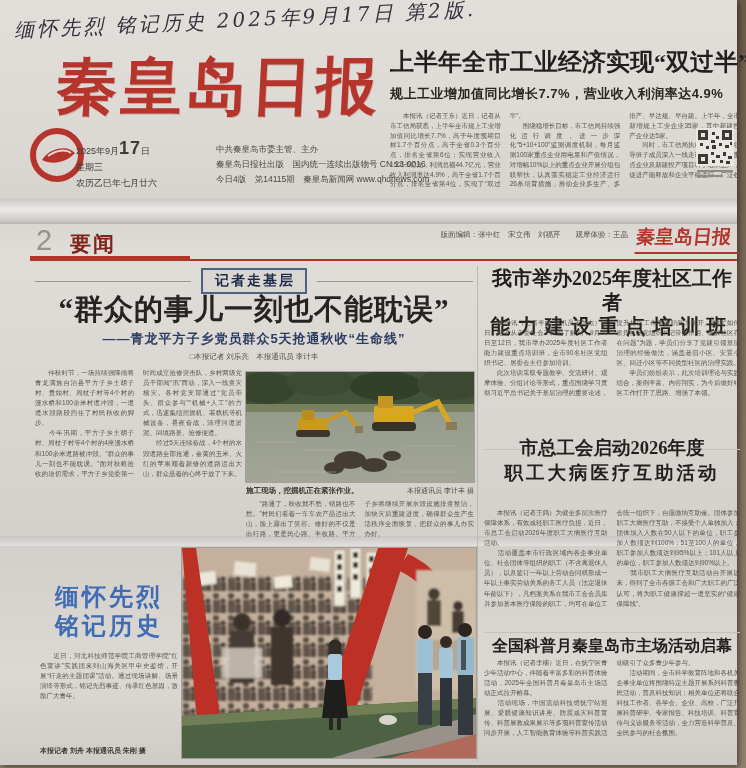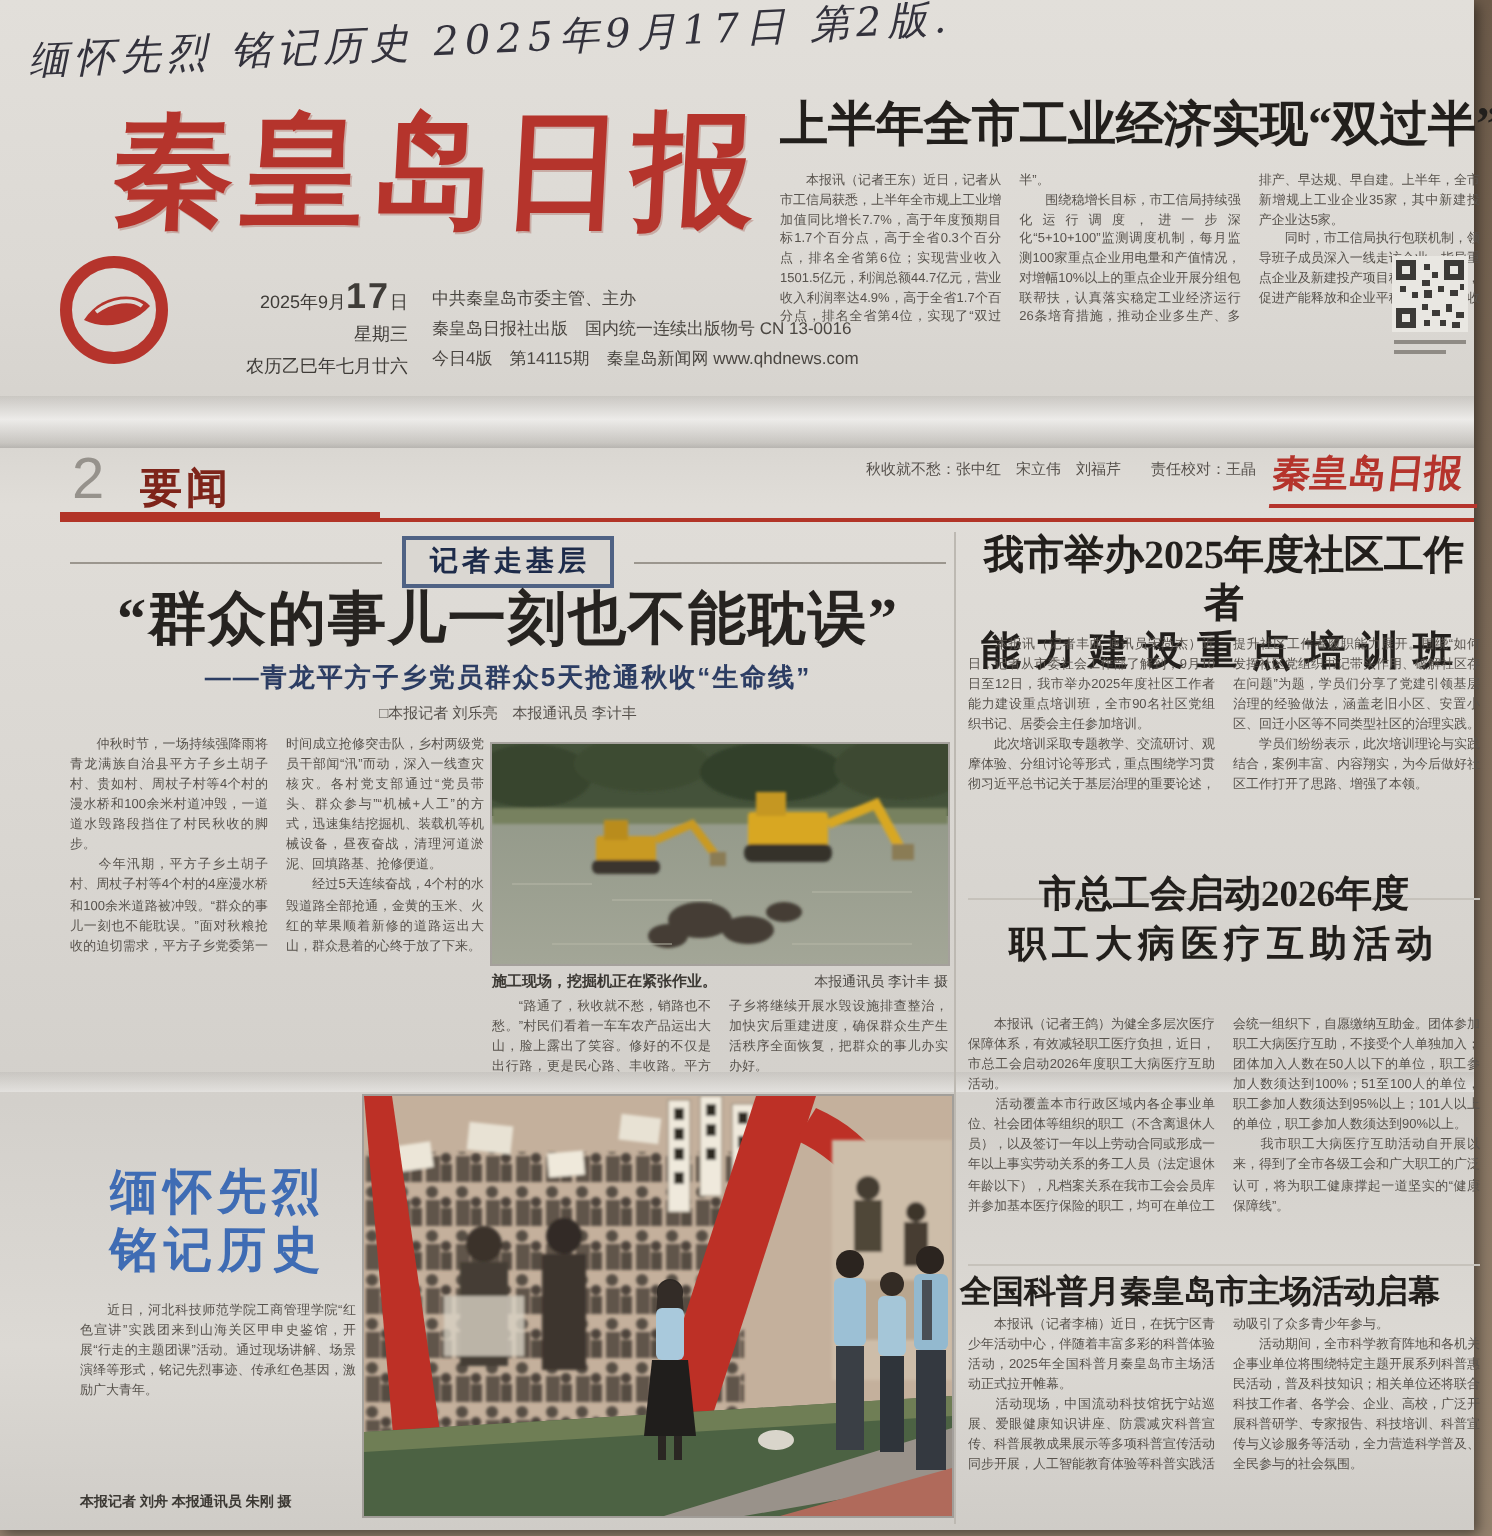--- a/index.html
+++ b/index.html
@@ -31,21 +31,21 @@
 
   .front-lead { position:absolute; left:390px; top:46px; width:350px; }
   .front-lead .hl { font-family:"Liberation Serif", serif; font-weight:900;
     font-size:24px; color:#221f1c; white-space:nowrap; letter-spacing:0; }
   .front-lead .sub { margin-top:7px; font-weight:bold; font-size:13px; color:#2a2723; letter-spacing:.5px; }
   .front-lead .bd { margin-top:8px; height:86px; overflow:hidden;
     column-count:3; column-gap:9px; font-size:6.5px; line-height:1.5;
     color:#57524c; text-align:justify; white-space:pre-line; }
 
   .logo { position:absolute; left:28px; top:126px; }
-  .pub-date { position:absolute; left:92px; top:140px; width:112px; text-align:right;
+  .pub-date { position:absolute; left:76px; top:140px; width:112px; text-align:left;
     font-size:9px; color:#3f3c38; line-height:16px; }
   .pub-date b.day { font-size:18px; font-weight:900; letter-spacing:1px; }
   .pub-center { position:absolute; left:216px; top:142px; width:330px; 
     font-size:8.5px; color:#4a4641; line-height:15px; }
   .qr { position:absolute; left:696px; top:128px; }
   .qr-lines { position:absolute; left:697px; top:170px; width:36px; }
   .qr-lines i { display:block; height:2px; background:#8f8b85; margin-bottom:3px; }
 
   .p2num { position:absolute; left:36px; top:224px; font-size:29px; color:#96928c;
     font-family:"Liberation Sans", sans-serif; }
@@ -103,40 +103,41 @@
     font-family:"Liberation Serif", serif; font-weight:900; color:#221f1c; }
   .artA-hl { top:266px; font-size:20px; line-height:24px; }
   .artA-hl .l2 { letter-spacing:7px; }
   .artA-body { position:absolute; left:484px; top:318px; width:256px; height:124px;
     column-count:2; column-gap:9px; }
   .hrule { position:absolute; left:484px; width:256px; height:1px; background:#c6c2bb; }
   .artB-hl { top:436px; font-size:18.5px; line-height:25px; }
   .artB-hl .l2 { letter-spacing:3px; }
   .artB-body { position:absolute; left:484px; top:508px; width:256px; height:122px;
     column-count:2; column-gap:9px; }
-  .artC-hl { position:absolute; left:470px; top:636px; width:260px; text-align:center;
+  .artC-hl { position:absolute; left:482px; top:636px; width:260px; text-align:center;
     font-family:Liberation Serif, serif; font-weight:900; font-size:16px; color:#221f1c;
     white-space:nowrap; }
   .artC-body { position:absolute; left:484px; top:658px; width:256px; height:102px;
     column-count:2; column-gap:9px; }
 </style>
 </head>
 <body>
 
 <div class="stage">
   <div class="paper"></div>
   <div class="fold"></div>
   <div class="fold2"></div>
 
   <div class="annotation">缅怀先烈 铭记历史  2025年9月17日  第2版.</div>
 
   <div class="masthead">秦皇岛日报</div>
 
   <div class="front-lead">
     <div class="hl">上半年全市工业经济实现“双过半”</div>
+    <div class="sub">规上工业增加值同比增长7.7%，营业收入利润率达4.9%</div>
     <div class="bd tinytext">　　本报讯（记者王东）近日，记者从市工信局获悉，上半年全市规上工业增加值同比增长7.7%，高于年度预期目标1.7个百分点，高于全省0.3个百分点，排名全省第6位；实现营业收入1501.5亿元，利润总额44.7亿元，营业收入利润率达4.9%，高于全省1.7个百分点，排名全省第4位，实现了“双过半”。
 　　围绕稳增长目标，市工信局持续强化运行调度，进一步深化“5+10+100”监测调度机制，每月监测100家重点企业用电量和产值情况，对增幅10%以上的重点企业开展分组包联帮扶，认真落实稳定工业经济运行26条培育措施，推动企业多生产、多排产、早达规、早自建。上半年，全市新增规上工业企业35家，其中新建投产企业达5家。
 　　同时，市工信局执行包联机制，领导班子成员深入一线走访企业，指导重点企业及新建投产项目科学组织生产，促进产能释放和企业平稳运行，广泛收集和解决企业诉求。上半年，共协调办理16项企业交办问题，均已办结。</div>
   </div>
 
   <svg class="logo" width="58" height="58" viewBox="0 0 58 58">
     <circle cx="29" cy="29" r="24" fill="none" stroke="#b5342c" stroke-width="6"></circle>
     <path d="M14 34 C 22 21, 40 19, 47 27 C 38 37, 24 39, 14 34 Z" fill="#b5342c"></path>
     <path d="M20 30 C 28 24, 38 23, 43 27" stroke="#dcd9d4" stroke-width="2" fill="none"></path>
   </svg>
@@ -182,21 +183,21 @@
       </g>
   </svg>
   <div class="qr-lines">
       <i></i>
       <i style="width:26px"></i>
     </div>
 
   <div class="p2num">2</div>
   <div class="p2sec">要闻</div>
   <div class="p2meta">
-    <div>秋收就不愁：张中红　宋立伟　刘福芹　　责任校对：王晶</div>
+    <div>版面编辑：张中红　宋立伟　刘福芹　　观摩体验：王晶</div>
   </div>
   <div class="p2brand">秦皇岛日报</div>
   <div class="p2rule-thick"></div>
   <div class="p2rule"></div>
 
   <div class="vrule"></div>
 
   <div class="kicker-row">
     <div class="ln"></div>
     <div class="kicker-box">

